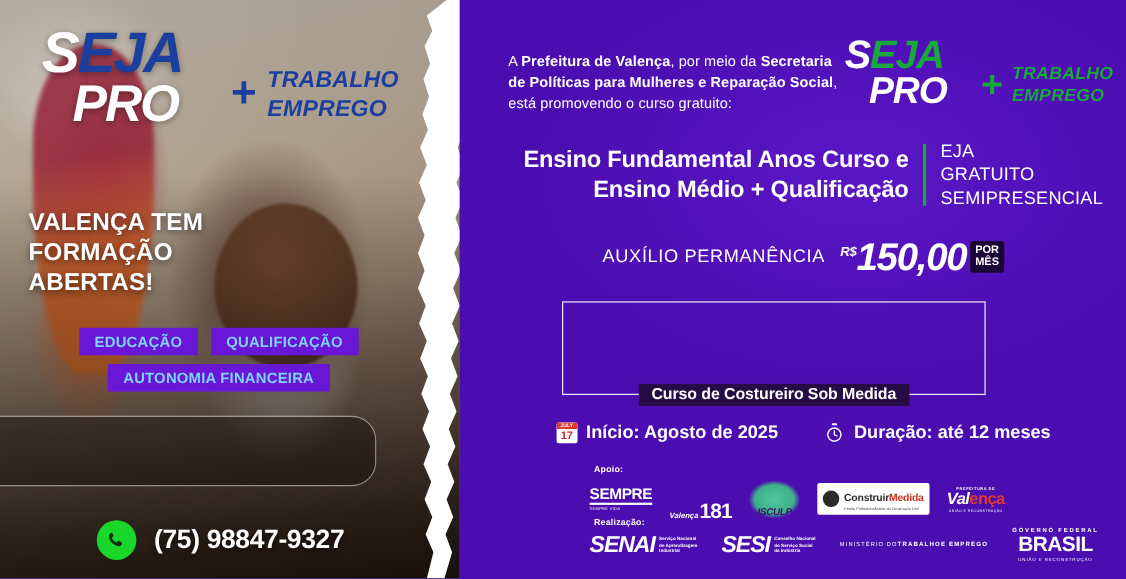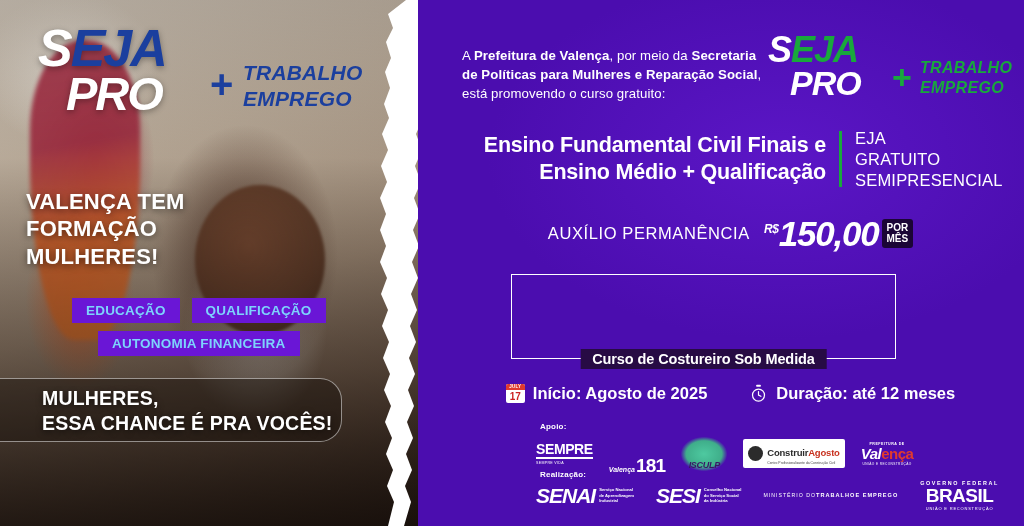--- a/index.html
+++ b/index.html
@@ -267,39 +267,43 @@
       <div class="ll-plus">+</div>
       <div class="ll-tw">
         <div>TRABALHO</div>
         <div>EMPREGO</div>
       </div>
     </div>
 
     <div class="headline">
       <div>VALENÇA TEM</div>
       <div>FORMAÇÃO</div>
-      <div>MULHERES!</div>
+      <div>ABERTAS!</div>
     </div>
 
     <div class="chips">
       <div class="chip-row1">
         <span class="chip">EDUCAÇÃO</span>
         <span class="chip">QUALIFICAÇÃO</span>
       </div>
       <div class="chip-row2">
         <span class="chip">AUTONOMIA FINANCEIRA</span>
       </div>
     </div>
 
     <div class="mulheres-box"></div>
-    <div class="mulheres-txt">
-      <div>MULHERES,</div>
-      <div>ESSA CHANCE É PRA VOCÊS!</div>
-    </div>
-
+
+    <div class="phone">
+      <span class="wa">
+        <svg width="22" height="22" viewBox="0 0 24 24" aria-hidden="true">
+            <path fill="#0b2e10" d="M6.6 4.2c.5 0 .9.3 1.1.8l1 2.3c.2.5.1 1-.3 1.3l-.9.8c-.2.2-.3.5-.1.8.9 1.7 2.3 3.1 4 4 .3.2.6.1.8-.1l.8-.9c.3-.4.8-.5 1.3-.3l2.3 1c.5.2.8.6.8 1.1 0 1.8-1.5 3.2-3.3 3-5.1-.5-9.2-4.6-9.7-9.7-.2-1.8 1.2-3.3 3-3.3z"></path>
+          </svg>
+      </span>
+      <span class="phone-num">(75) 98847-9327</span>
+    </div>
   </div>
 
   <div class="torn">
     <svg viewBox="0 0 64 526" preserveAspectRatio="none" aria-hidden="true">
       <path fill="#ffffff" d="M26,0 L46,0 L42,14 L47,28 L40,42 L45,58 L39,72 L44,88 L38,104 L43,118 L36,134 L42,150 L35,166 L41,182 L34,198 L40,214 L33,230 L39,246 L32,262 L38,278 L31,294 L37,310 L30,326 L36,342 L29,358 L35,374 L28,390 L34,406 L27,422 L33,438 L26,454 L32,470 L25,486 L31,502 L24,526 L8,526 L14,502 L7,486 L13,470 L6,454 L12,438 L5,422 L11,406 L4,390 L10,374 L3,358 L9,342 L2,326 L8,310 L1,294 L7,278 L0,262 L6,246 L0,230 L6,214 L0,198 L7,182 L1,166 L8,150 L2,134 L9,118 L4,104 L10,88 L5,72 L11,58 L6,42 L13,28 L8,14 Z"></path>
     </svg>
   </div>
 
   <div class="right-panel">
 
@@ -310,21 +314,21 @@
       <div class="logo-pro">PRO</div>
       <div class="logo-plus">+</div>
       <div class="logo-tw">
         <div>TRABALHO</div>
         <div>EMPREGO</div>
       </div>
     </div>
 
     <div class="course-row">
       <div class="course-main">
-        <div>Ensino Fundamental Civil Finais e</div>
+        <div>Ensino Fundamental Anos Curso e</div>
         <div>Ensino Médio + Qualificação</div>
       </div>
       <div class="course-div"></div>
       <div class="course-side">
         <div>EJA</div>
         <div>GRATUITO</div>
         <div>SEMIPRESENCIAL</div>
       </div>
     </div>
 
@@ -378,21 +382,21 @@
           <span class="num">181</span>
         </div>
 
         <div class="lg-isculp">
           <span>ISCULP</span>
         </div>
 
         <div class="lg-cm">
           <span class="cm-circ"></span>
           <span>
-            <span class="t1"><span>Construir</span><em>Agosto</em></span>
+            <span class="t1"><span>Construir</span><em>Medida</em></span>
             <span class="t2" style="display:block">Centro Profissionalizante da Construção Civil</span>
           </span>
         </div>
 
         <div class="lg lg-valenca">
           <span class="top">PREFEITURA DE</span>
           <span class="mid"><span>V</span><span>al</span><i>ença</i></span>
           <span class="bot">UNIÃO E RECONSTRUÇÃO</span>
         </div>
       </div>

